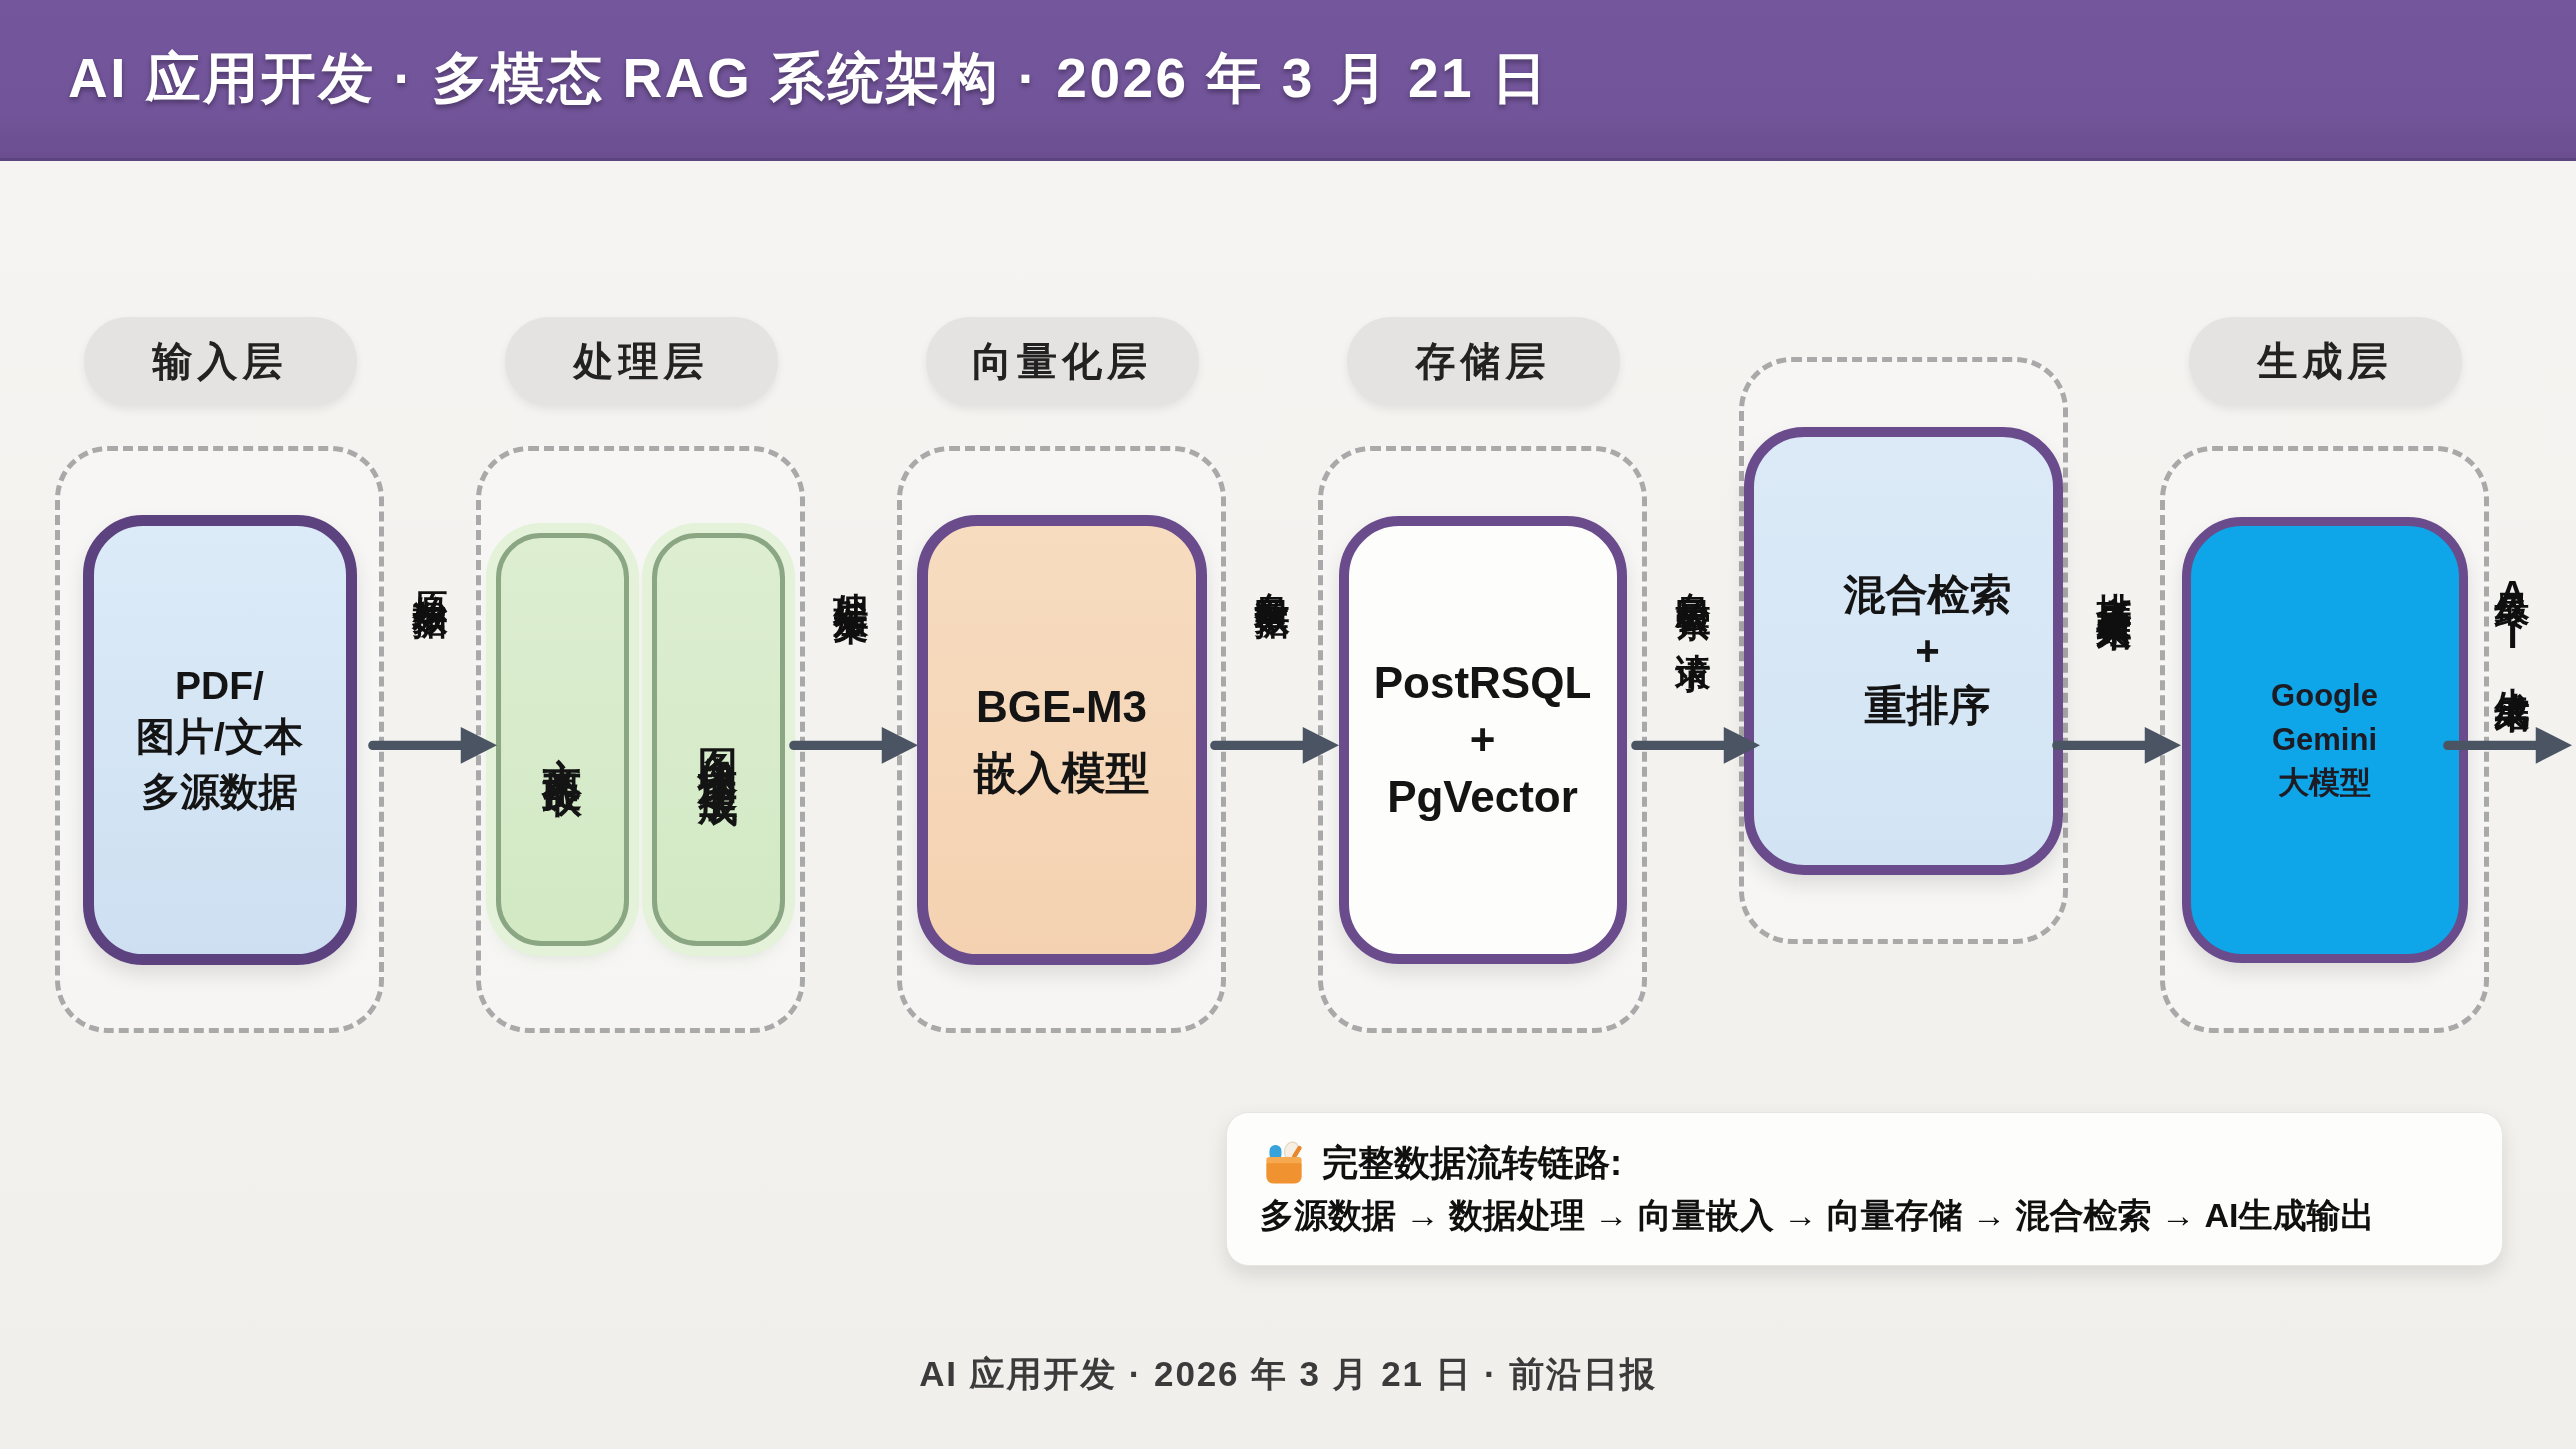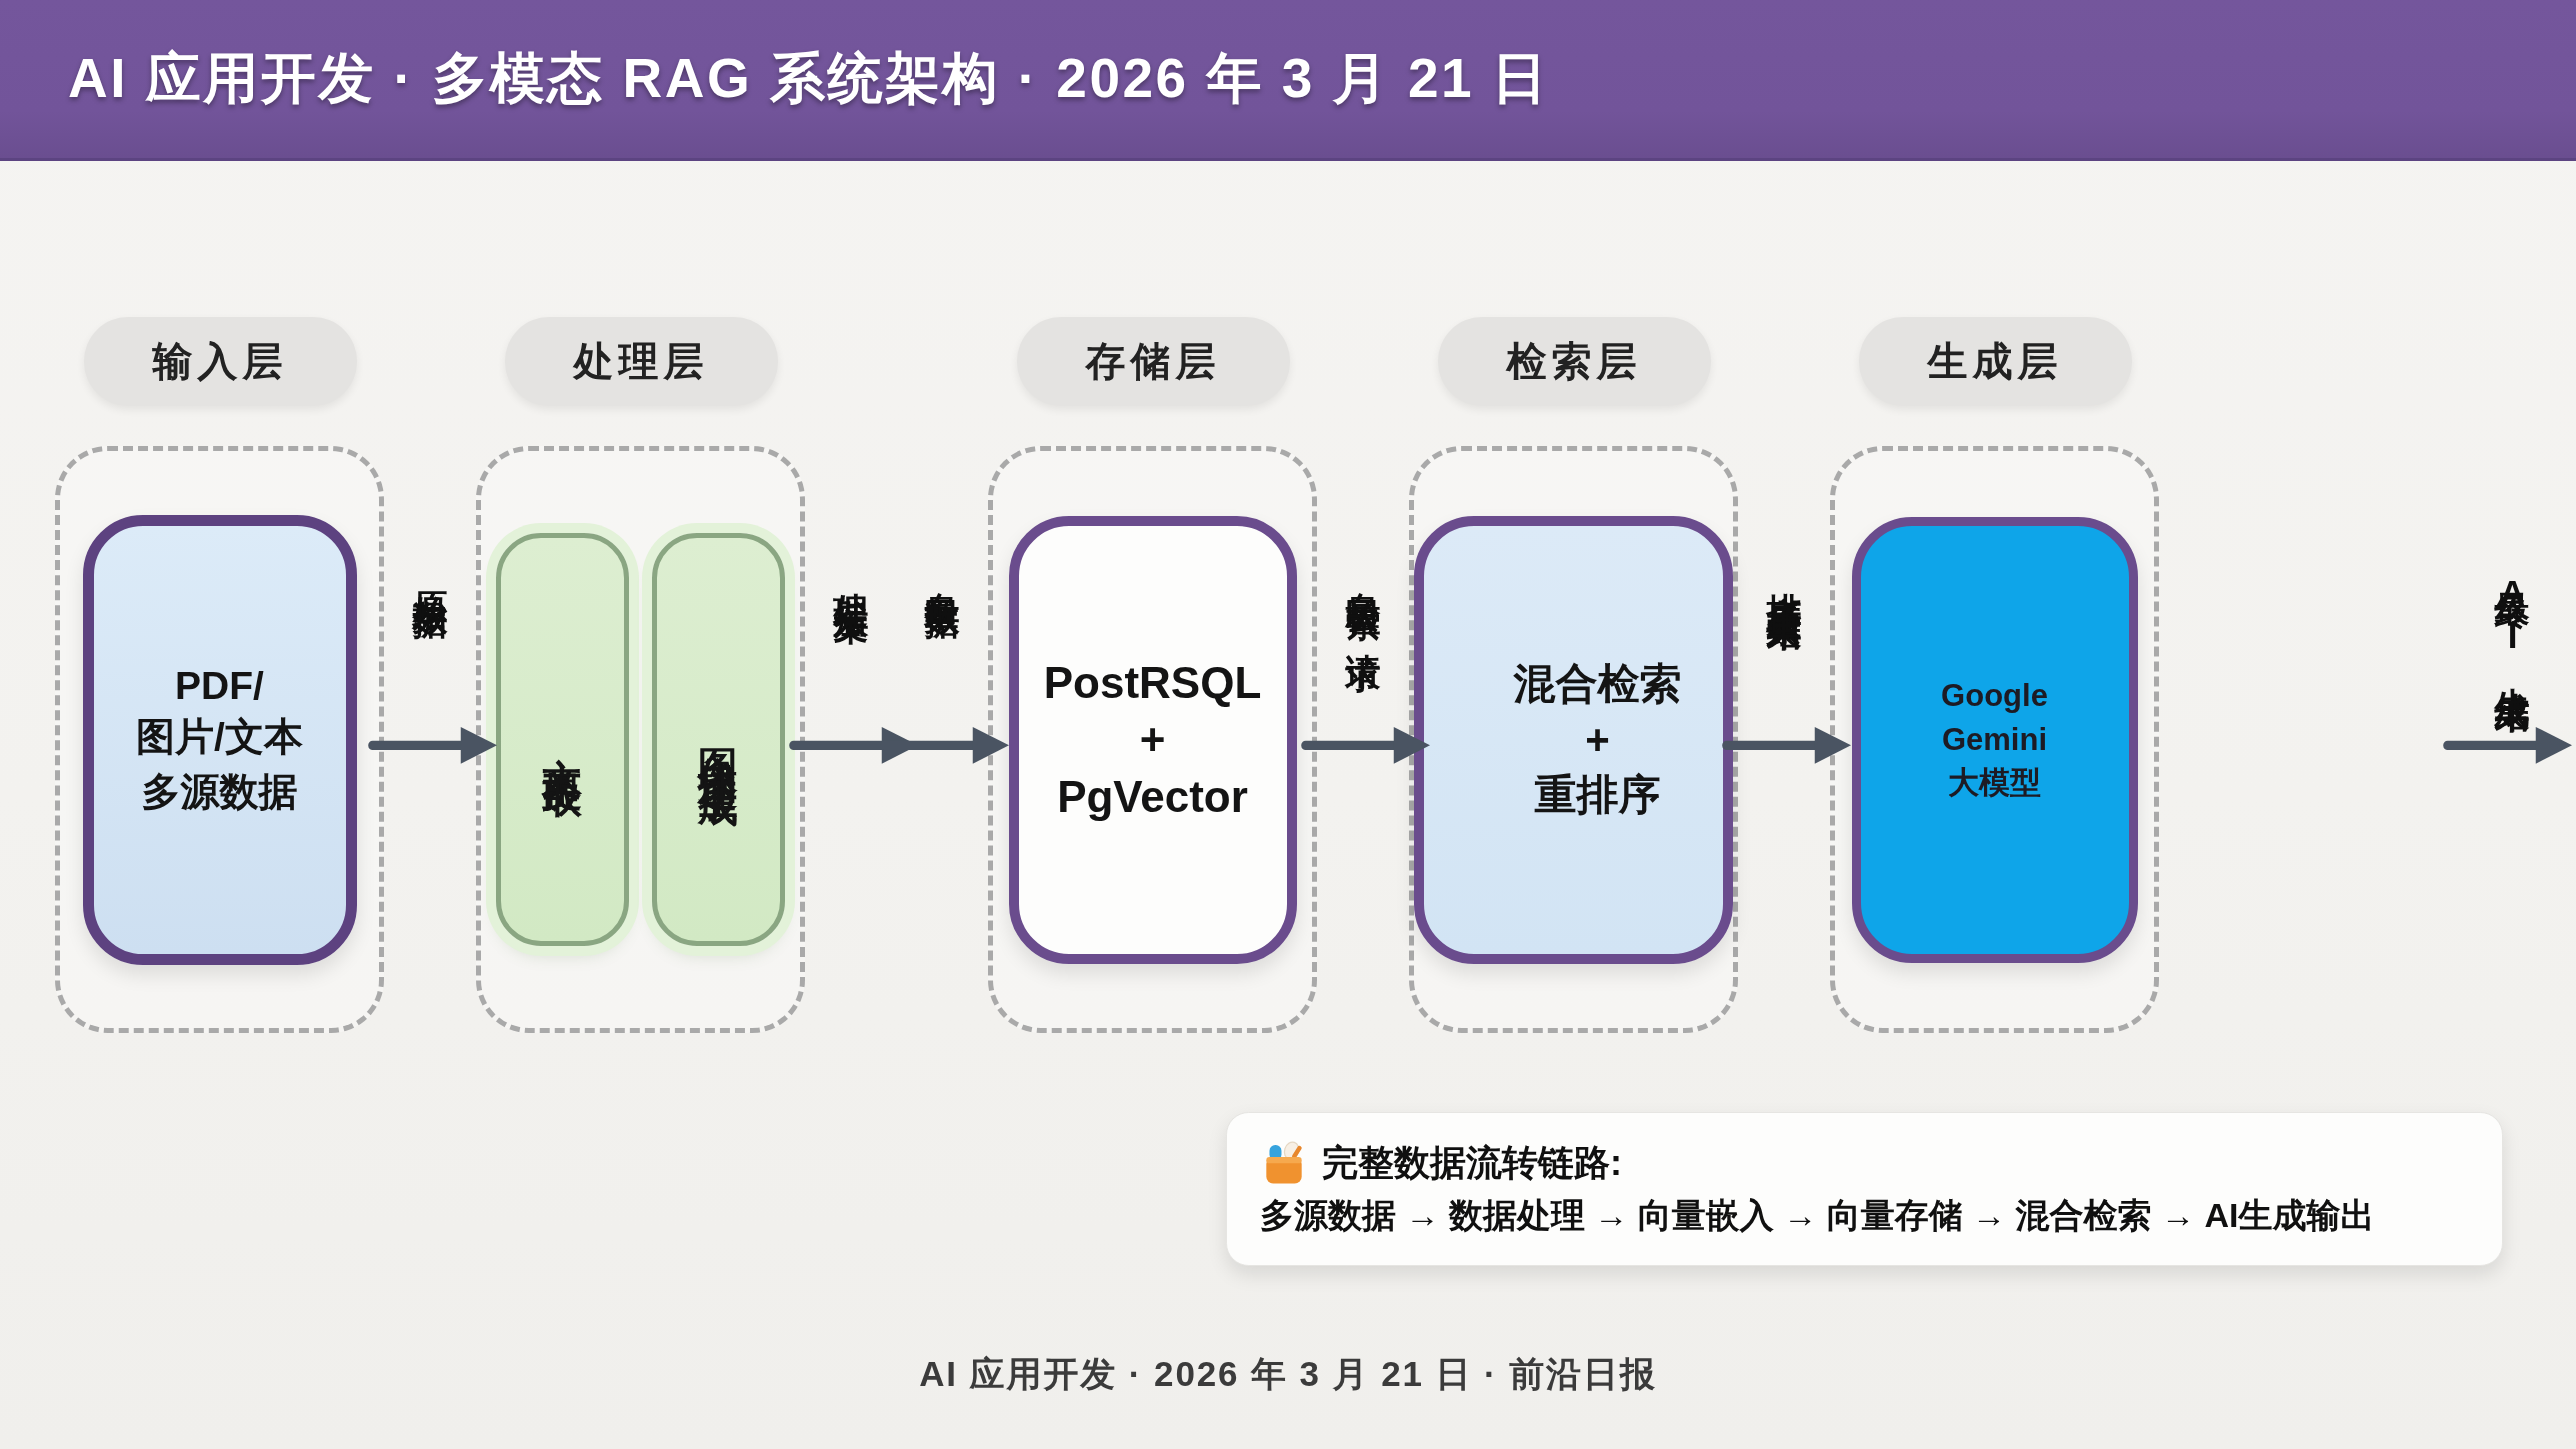--- a/index.html
+++ b/index.html
@@ -155,20 +155,29 @@
   </div>
 
   <div class="flow-gap">
     <span class="flow-label">处理后文本</span>
     <svg class="flow-arrow" viewBox="0 0 210 64" preserveAspectRatio="none">
         <rect x="2" y="25" width="155" height="15" rx="7"></rect>
         <polygon points="150,3 208,32.5 150,62"></polygon>
       </svg>
   </div>
 
+  <div class="layer">
+    <div class="pill">向量化层</div>
+    <div class="dashed">
+      <div class="node node-embed">
+        <span class="line">BGE-M3</span>
+        <span class="line">嵌入模型</span>
+      </div>
+    </div>
+  </div>
 
   <div class="flow-gap">
     <span class="flow-label">向量数据</span>
     <svg class="flow-arrow" viewBox="0 0 210 64" preserveAspectRatio="none">
         <rect x="2" y="25" width="155" height="15" rx="7"></rect>
         <polygon points="150,3 208,32.5 150,62"></polygon>
       </svg>
   </div>
 
   <div class="layer">
@@ -184,21 +193,20 @@
 
   <div class="flow-gap">
     <span class="flow-label">向量检索 请求</span>
     <svg class="flow-arrow" viewBox="0 0 210 64" preserveAspectRatio="none">
         <rect x="2" y="25" width="155" height="15" rx="7"></rect>
         <polygon points="150,3 208,32.5 150,62"></polygon>
       </svg>
   </div>
 
   <div class="layer">
-    <div class="pill">检索层</div>
     <div class="dashed">
       <div class="node node-retrieval">
         <span class="line">混合检索</span>
         <span class="line">+</span>
         <span class="line">重排序</span>
       </div>
     </div>
   </div>
 
   <div class="flow-gap">

